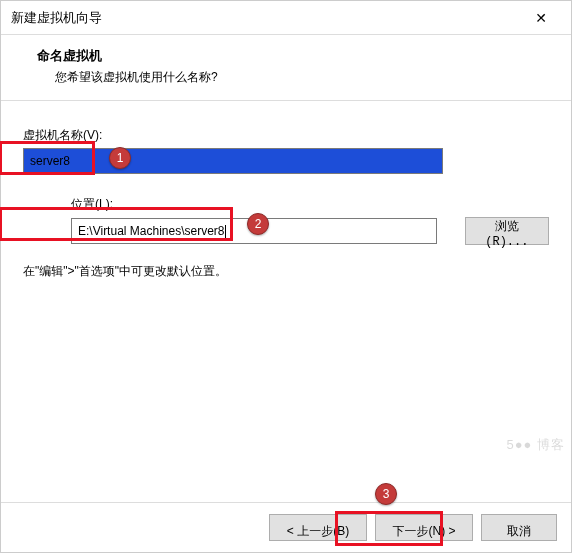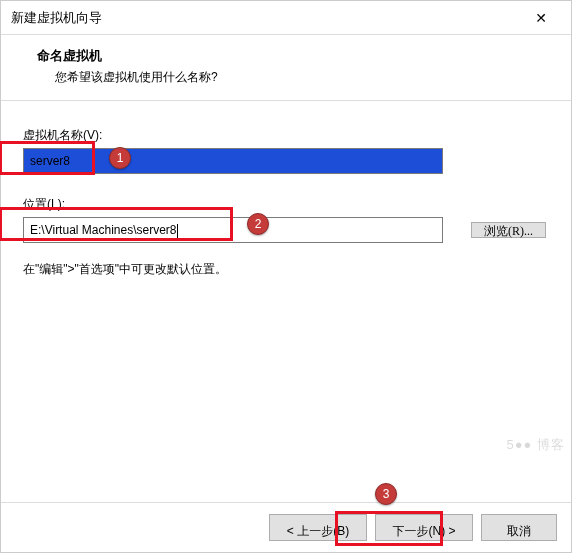--- a/index.html
+++ b/index.html
@@ -67,26 +67,26 @@
       height: 26px;
       border: 1px solid #7a7a7a;
       background: #1d4ed8;
       font-size: 12px;
       padding: 0 6px;
       font-family: "Microsoft YaHei", Tahoma, sans-serif;
     }
     .field-row { margin-bottom: 22px; }
     .location-row { display: flex; align-items: center; gap: 28px; }
     .browse-btn {
-      height: 16px;
+      height: 28px;
       padding: 0 12px;
       border: 1px solid #adadad;
       background: #e1e1e1;
       font-size: 12px;
-      font-family: Liberation Serif, serif;
+      font-family: Liberation Mono, monospace;
     }
     .hint-text {
       margin-top: 18px;
       font-size: 12px;
     }
     .footer {
       height: 50px;
       border-top: 1px solid #ddd;
       display: flex;
       justify-content: flex-end;
@@ -167,21 +167,21 @@
     <div class="header-sub">您希望该虚拟机使用什么名称?</div>
   </div>
 
   <div class="body">
 
     <div class="field-row">
       <label class="field-label">虚拟机名称(V):</label>
       <input type="text" class="text-input" value="server8" style="">
     </div>
 
-    <div class="field-row" style="margin-bottom:0;">
+    <div class="field-row" style="margin-bottom:0;margin-left:48px;">
       <label class="field-label">位置(L):</label>
       <div class="location-row">
         <div class="input-display"><span>E:\Virtual Machines\server8</span><span class="caret"></span></div>
         <button class="browse-btn">浏览(R)...</button>
       </div>
     </div>
 
     <div class="hint-text">在"编辑"&gt;"首选项"中可更改默认位置。</div>
 
     <div class="callout-box" style="left:-2px; top:40px; width:96px; height:34px;"></div>

